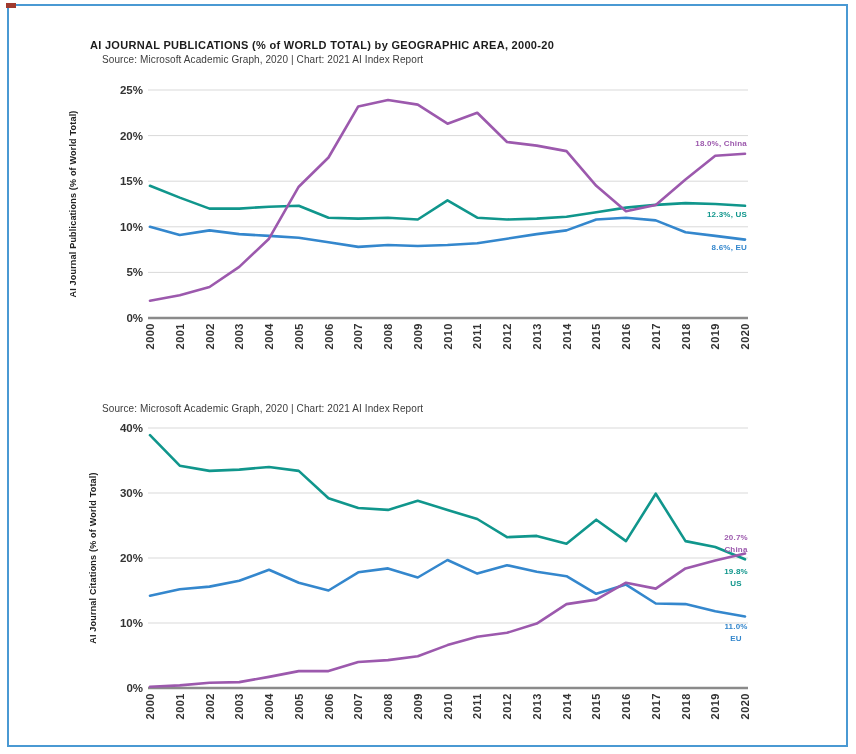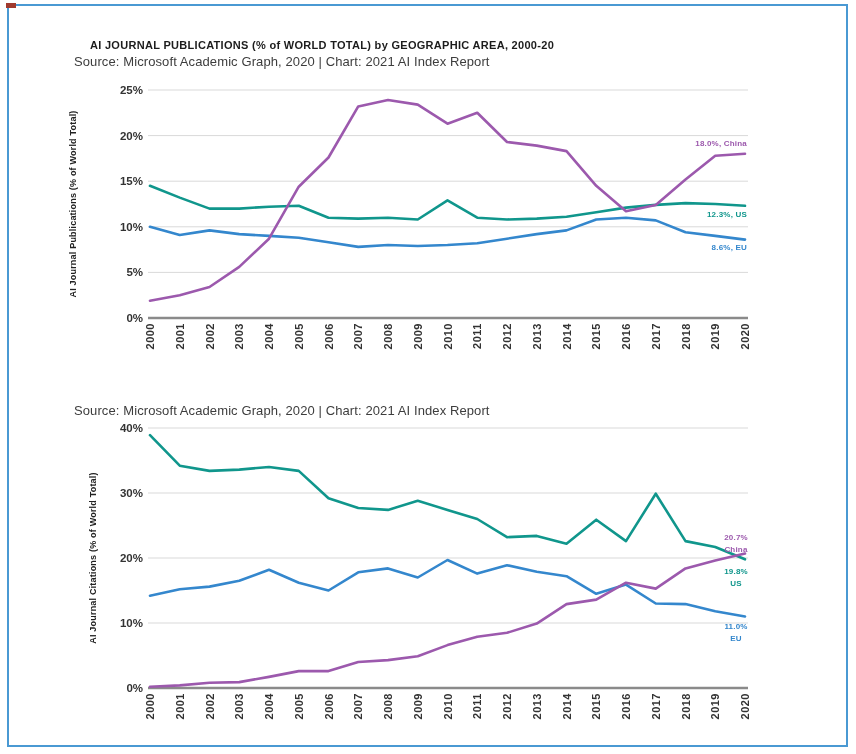--- a/index.html
+++ b/index.html
@@ -2,21 +2,21 @@
 <html><head>
 <meta charset="utf-8">
 <style>
   html,body{margin:0;padding:0;background:#ffffff;}
   .page{position:relative;width:856px;height:754px;background:#ffffff;overflow:hidden;
         font-family:"Liberation Sans",sans-serif;}
   .frame{position:absolute;left:7px;top:4px;right:8px;bottom:7px;border:2px solid #4a99d3;}
   .corner-mark{position:absolute;left:6px;top:3px;width:10px;height:5px;background:#a03a2e;}
   .chart-title{position:absolute;left:90px;margin:0;font-size:11px;font-weight:bold;
                color:#1c1c1c;letter-spacing:0.3px;}
-  .chart-source{position:absolute;left:74px;font-size:13px;color:#3d3d3d;letter-spacing:0.1px;}
+  .chart-source{position:absolute;left:102px;font-size:10px;color:#3d3d3d;letter-spacing:0.1px;}
   .chart-svg{position:absolute;left:60px;}
   #title-0{top:39px;} #source-0{top:54px;} #svg-chart-0{top:70px;}
   #title-1{top:388px;} #source-1{top:403px;} #svg-chart-1{top:418px;}
   svg text{font-family:"Liberation Sans",sans-serif;}
   .ytick{font-size:11.5px;font-weight:bold;fill:#333333;}
   .xtick{font-size:11px;font-weight:bold;fill:#333333;letter-spacing:0.5px;}
   .ytitle{font-size:9px;font-weight:bold;fill:#222222;letter-spacing:0.2px;}
   .endlabel{font-size:8px;font-weight:bold;letter-spacing:0.2px;}
 </style>
 </head>

